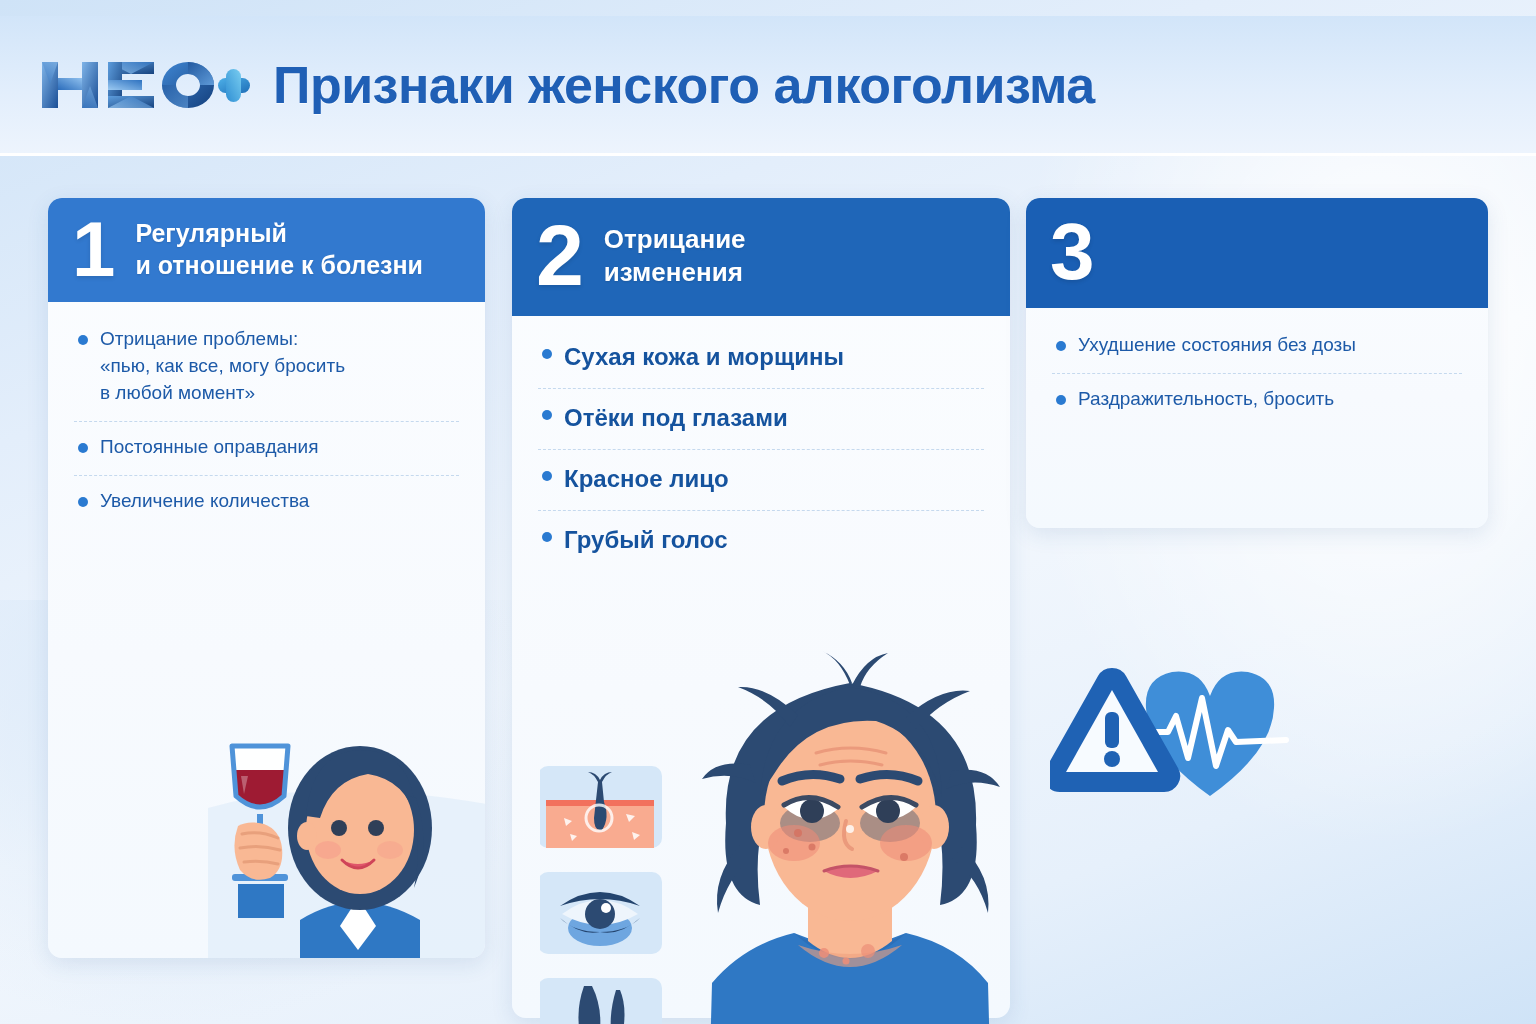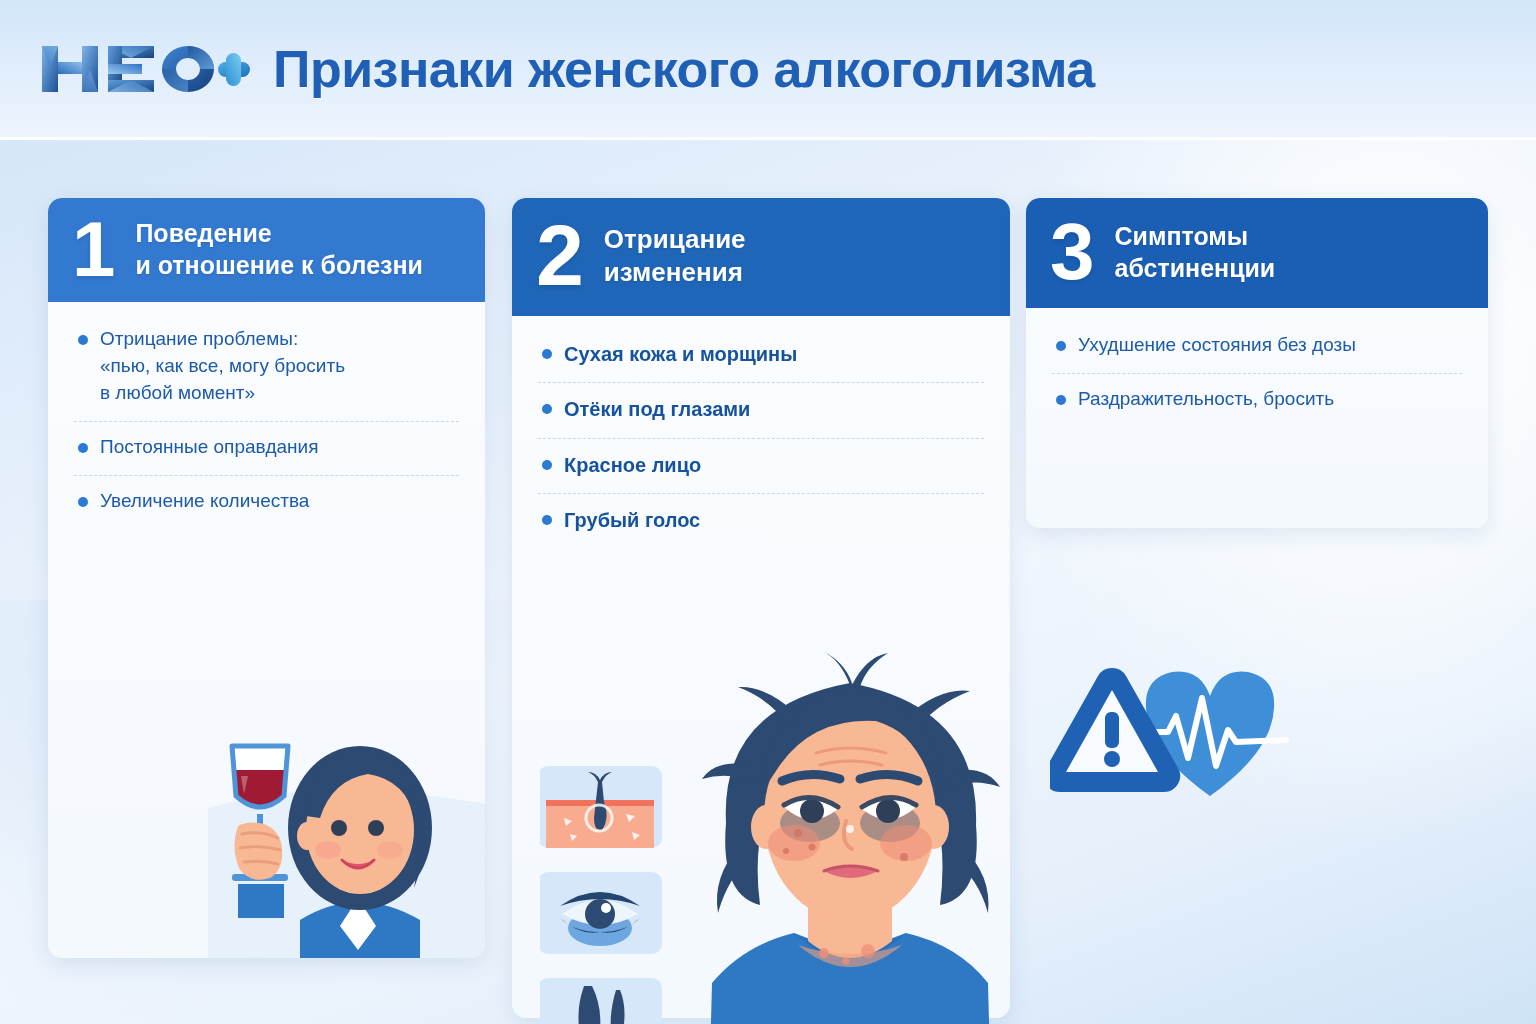--- a/index.html
+++ b/index.html
@@ -17,21 +17,21 @@
 
   
   .bg-wave{position:absolute;pointer-events:none;}
   .bg-wave.w1{left:0;top:600px;width:560px;height:430px;
     background:radial-gradient(ellipse at 30% 20%,#dceaf9 0%,rgba(220,234,249,0) 70%);}
   .bg-wave.w2{right:0;top:140px;width:520px;height:700px;
     background:radial-gradient(ellipse at 70% 30%,#ffffff 0%,rgba(255,255,255,0) 72%);}
 
   
   .header{
-    position:absolute;left:0;top:0;width:1536px;height:140px;
+    position:absolute;left:0;top:16px;width:1536px;height:140px;
     background:linear-gradient(180deg,#d2e5f9 0%,#e2eefc 55%,#edf4fd 100%);
     display:flex;align-items:center;padding-left:36px;
     border-bottom:3px solid #ffffff;
   }
   .logo{display:flex;align-items:center;gap:2px;height:62px;margin-right:22px;}
   .logo svg{display:block;}
 
   .page-title{
     font-size:52px;font-weight:bold;color:#1f5fb5;
     letter-spacing:-0.5px;white-space:nowrap;
@@ -79,21 +79,21 @@
   .li{position:relative;padding-left:26px;padding-bottom:14px;margin-bottom:12px;}
   .li:not(:last-child){border-bottom:1px dashed #c5d9ee;}
   .li:last-child{border-bottom:none;}
   .li::before{
     content:"";position:absolute;left:4px;top:9px;
     width:10px;height:10px;border-radius:50%;background:#2a7ad1;
   }
   .li-text{
     color:#1d5aa8;font-size:19px;line-height:1.42;
   }
-  .card.c2 .li-text{font-weight:bold;font-size:20px;color:#15539e;}
+  .card.c2 .li-text{font-weight:bold;font-size:24px;color:#15539e;}
   .card.c1 .li-text, .card.c3 .li-text{font-weight:normal;}
   .li-text .sub{display:block;}
 
   
   .illu{position:absolute;pointer-events:none;}
   .illu-w1{left:160px;bottom:-10px;width:300px;height:280px;}
   .illu-tiles{left:540px;top:620px;width:130px;height:300px;}
   .illu-w2{left:690px;top:505px;width:320px;height:415px;}
   .illu-c3{left:1050px;top:520px;width:270px;height:150px;}
 </style>
@@ -166,21 +166,21 @@
 
   <div class="page-title">Признаки женского алкоголизма</div>
 </div>
 
 <div class="board">
 
   <div class="card c1">
     <div class="card-head">
       <div class="card-num">1</div>
       <div class="card-title">
-        <div>Поведение</div>
+        <div>Регулярный</div>
         <div>и отношение к болезни</div>
       </div>
     </div>
 
     <div class="list">
       <div class="li">
         <div class="li-text">
           <span>Отрицание проблемы:</span>
           <span class="sub">«пью, как все, могу бросить</span>
           <span class="sub">в любой момент»</span>
@@ -366,24 +366,20 @@
       <circle cx="160" cy="184" r="4" fill="#ffffff" opacity=".8"></circle>
 
       <path d="M134 226 Q160 214 188 226 Q160 240 134 226Z" fill="#e0697a"></path>
       <path d="M134 226 Q160 216 188 226" stroke="#c45367" stroke-width="3" fill="none" stroke-linecap="round"></path>
     </svg>
   </div>
 
   <div class="card c3">
     <div class="card-head">
       <div class="card-num">3</div>
-      <div class="card-title">
-        <div>Симптомы</div>
-        <div>абстиненции</div>
-      </div>
     </div>
 
     <div class="list">
       <div class="li">
         <div class="li-text">Ухудшение состояния без дозы</div>
       </div>
       <div class="li">
         <div class="li-text">Раздражительность, бросить</div>
       </div>
     </div>

